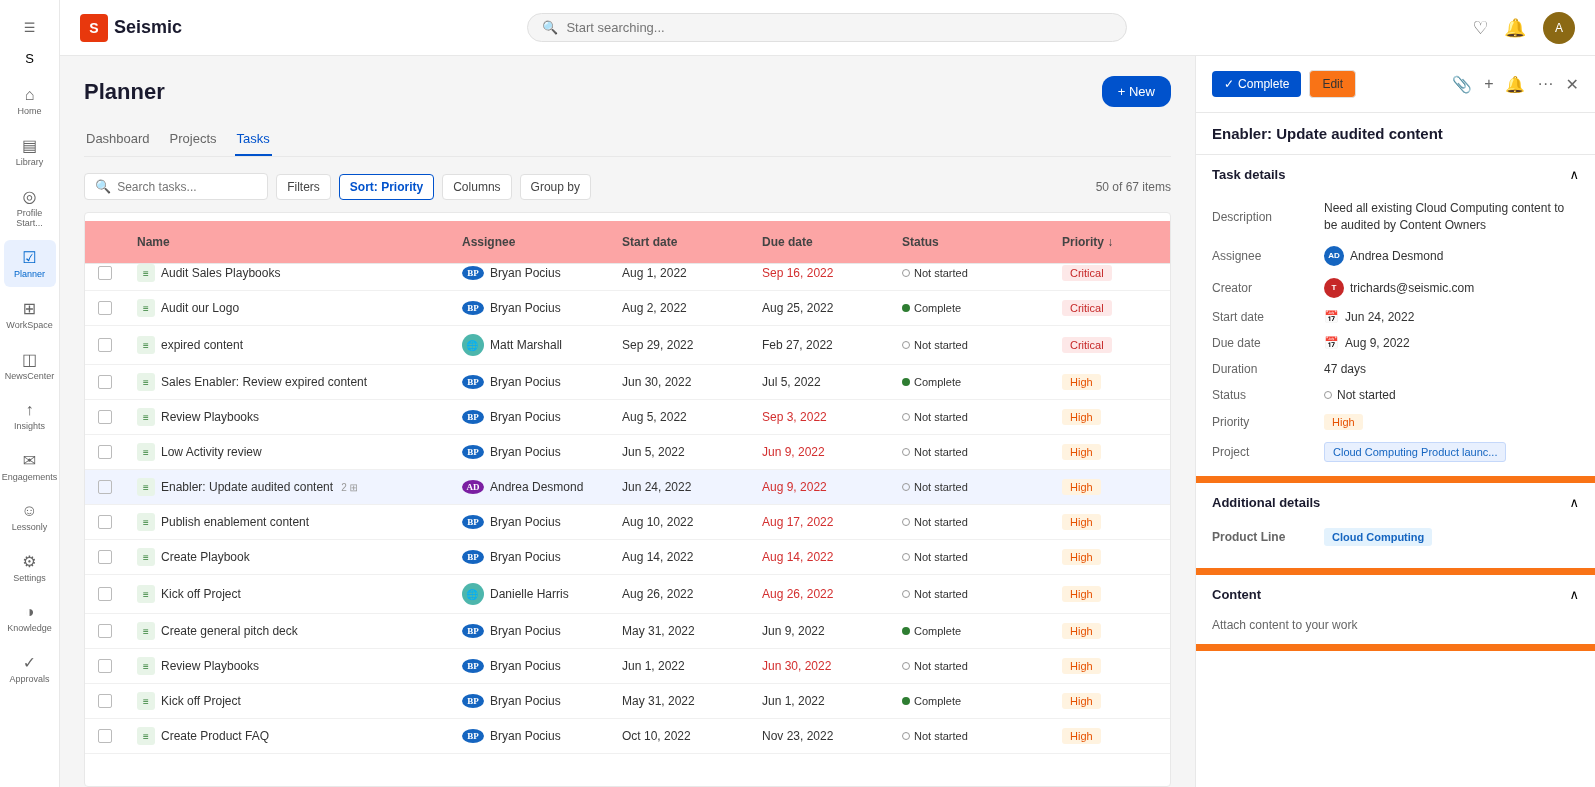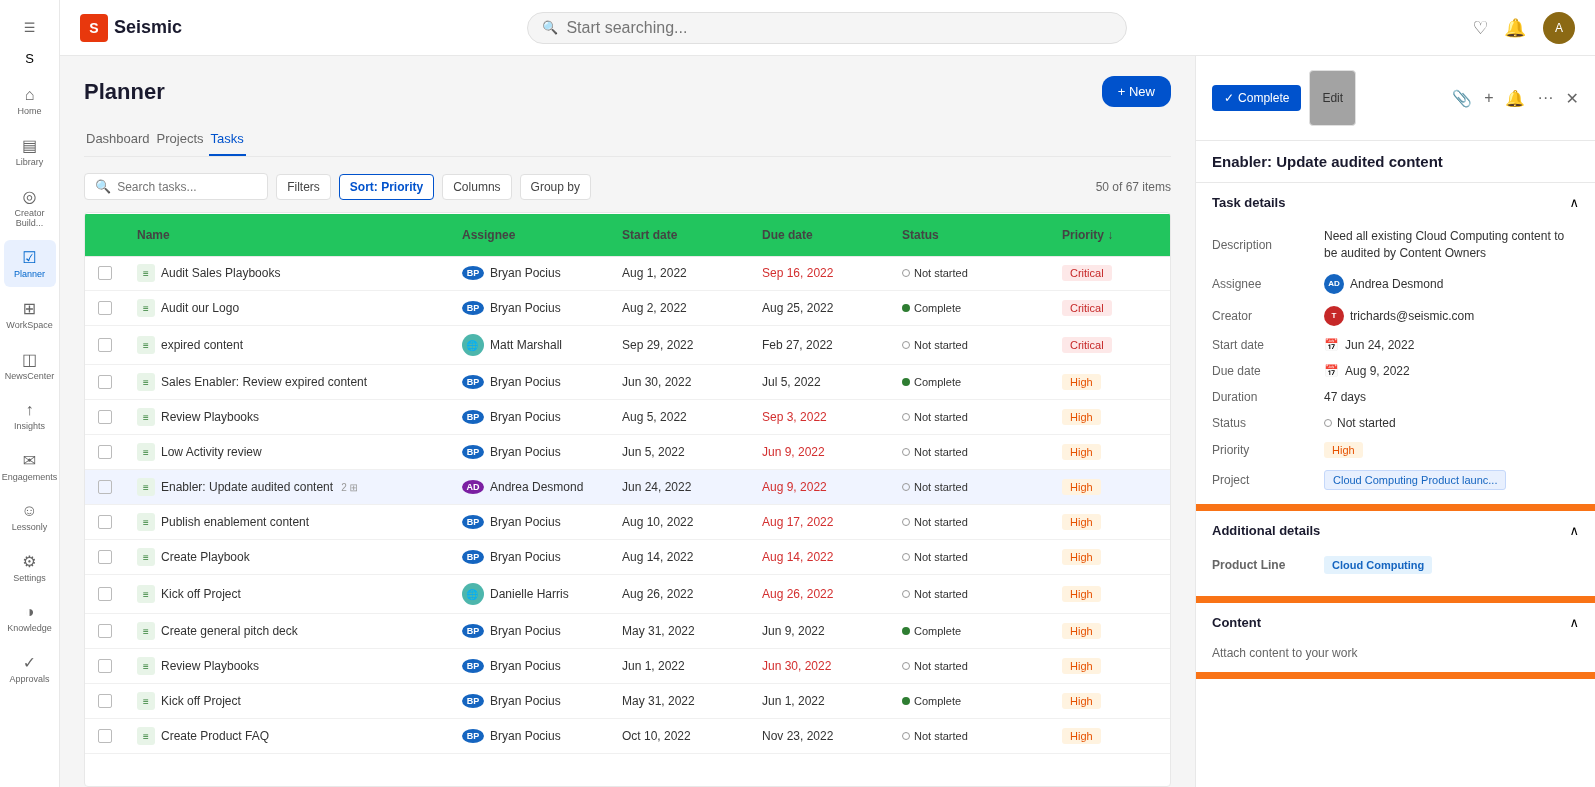--- a/index.html
+++ b/index.html
@@ -92,21 +92,21 @@
       border: 1px solid #e0e0e0;
       border-radius: 20px;
       padding: 6px 14px;
       gap: 8px;
       margin: 0 auto;
     }
     .search-bar input {
       border: none;
       background: transparent;
       outline: none;
-      font-size: 16px;
+      font-size: 13px;
       width: 100%;
       color: #999;
     }
     .nav-actions {
       display: flex;
       align-items: center;
       gap: 16px;
       color: #666;
     }
     .nav-actions .icon { font-size: 18px; cursor: pointer; }
@@ -158,21 +158,21 @@
       border-radius: 12px;
       font-size: 13px;
       cursor: pointer;
       display: flex;
       align-items: center;
       gap: 4px;
     }
 
     .tabs {
       display: flex;
-      gap: 3px;
+      gap: 16px;
       border-bottom: 1px solid #e8e8e8;
       margin-bottom: 16px;
     }
     .tab {
       padding: 8px 2px;
       font-size: 13px;
       color: #666;
       cursor: pointer;
       border-bottom: 2px solid transparent;
     }
@@ -231,25 +231,25 @@
     .table-container {
       flex: 1;
       overflow-y: auto;
       border: 1px solid #e8e8e8;
       border-radius: 4px;
       background: white;
     }
     .table-header {
       display: grid;
       grid-template-columns: 40px 1fr 160px 140px 140px 160px 120px;
-      background: #22c55e;
+      background: #fca5a5;
       border-bottom: 1px solid #e8e8e8;
       padding: 8px 0;
       position: sticky;
-      top: 1px;
+      top: 8px;
       z-index: 1;
     }
     .th {
       padding: 6px 12px;
       font-size: 12px;
       font-weight: 600;
       color: #444;
       display: flex;
       align-items: center;
       gap: 4px;
@@ -286,20 +286,21 @@
       width: 22px;
       height: 14px;
       border-radius: 50%;
       display: flex;
       align-items: center;
       justify-content: center;
       font-size: 9px;
       font-weight: 600;
       color: white;
       flex-shrink: 0;
+      font-family: Liberation Serif, serif;
     }
     .date-overdue { color: #d32f2f; }
     .status-badge {
       display: flex;
       align-items: center;
       gap: 4px;
       font-size: 11px;
     }
     .priority-badge {
       padding: 2px 8px;
@@ -344,24 +345,24 @@
       border: none;
       padding: 6px 12px;
       border-radius: 4px;
       font-size: 12px;
       cursor: pointer;
       display: flex;
       align-items: center;
       gap: 4px;
     }
     .btn-edit {
-      background: #a3a3a3;
+      background: #f97316;
       color: #333;
       border: 1px solid #e0e0e0;
-      padding: 20px 12px;
+      padding: 6px 12px;
       border-radius: 4px;
       font-size: 12px;
       cursor: pointer;
     }
     .panel-icons {
       display: flex;
       align-items: center;
       gap: 12px;
       color: #666;
       font-size: 16px;
@@ -510,21 +511,21 @@
   <div class="sidebar-item">
     <span class="icon">⌂</span>
     <span class="label">Home</span>
   </div>
   <div class="sidebar-item">
     <span class="icon">▤</span>
     <span class="label">Library</span>
   </div>
   <div class="sidebar-item">
     <span class="icon">◎</span>
-    <span class="label">Creator Build...</span>
+    <span class="label">Profile Start...</span>
   </div>
   <div class="sidebar-item active">
     <span class="icon">☑</span>
     <span class="label">Planner</span>
   </div>
   <div class="sidebar-item">
     <span class="icon">⊞</span>
     <span class="label">WorkSpace</span>
   </div>
   <div class="sidebar-item">

